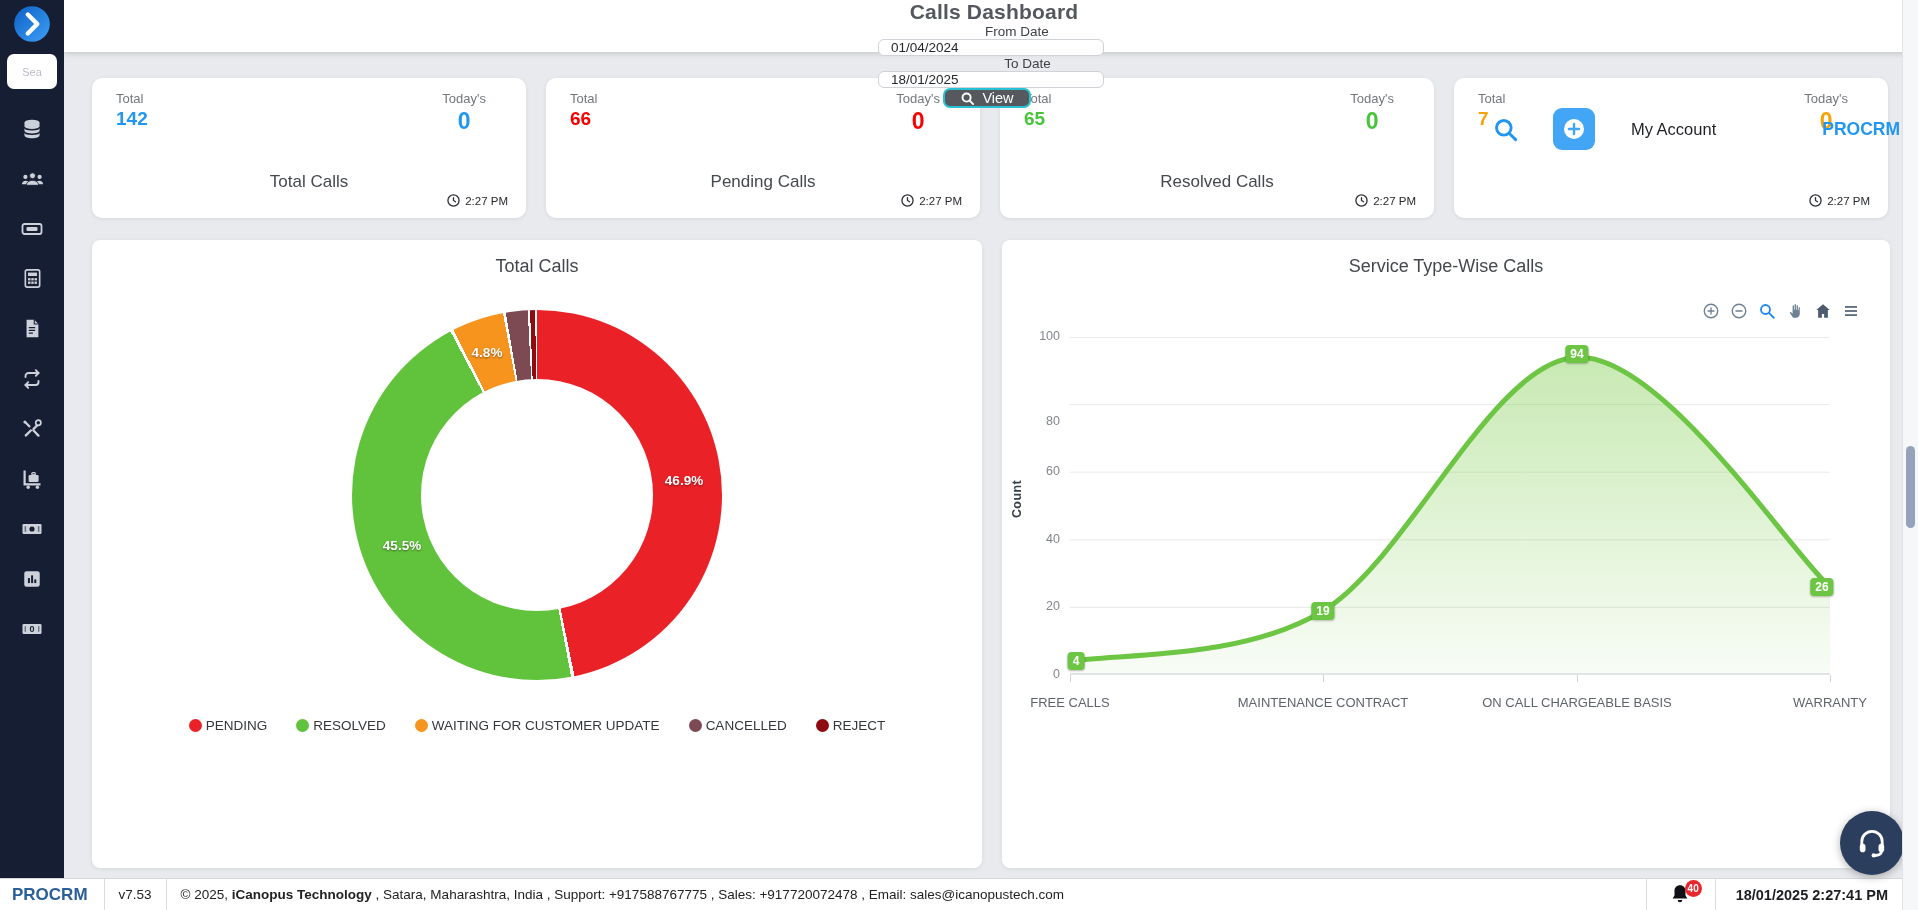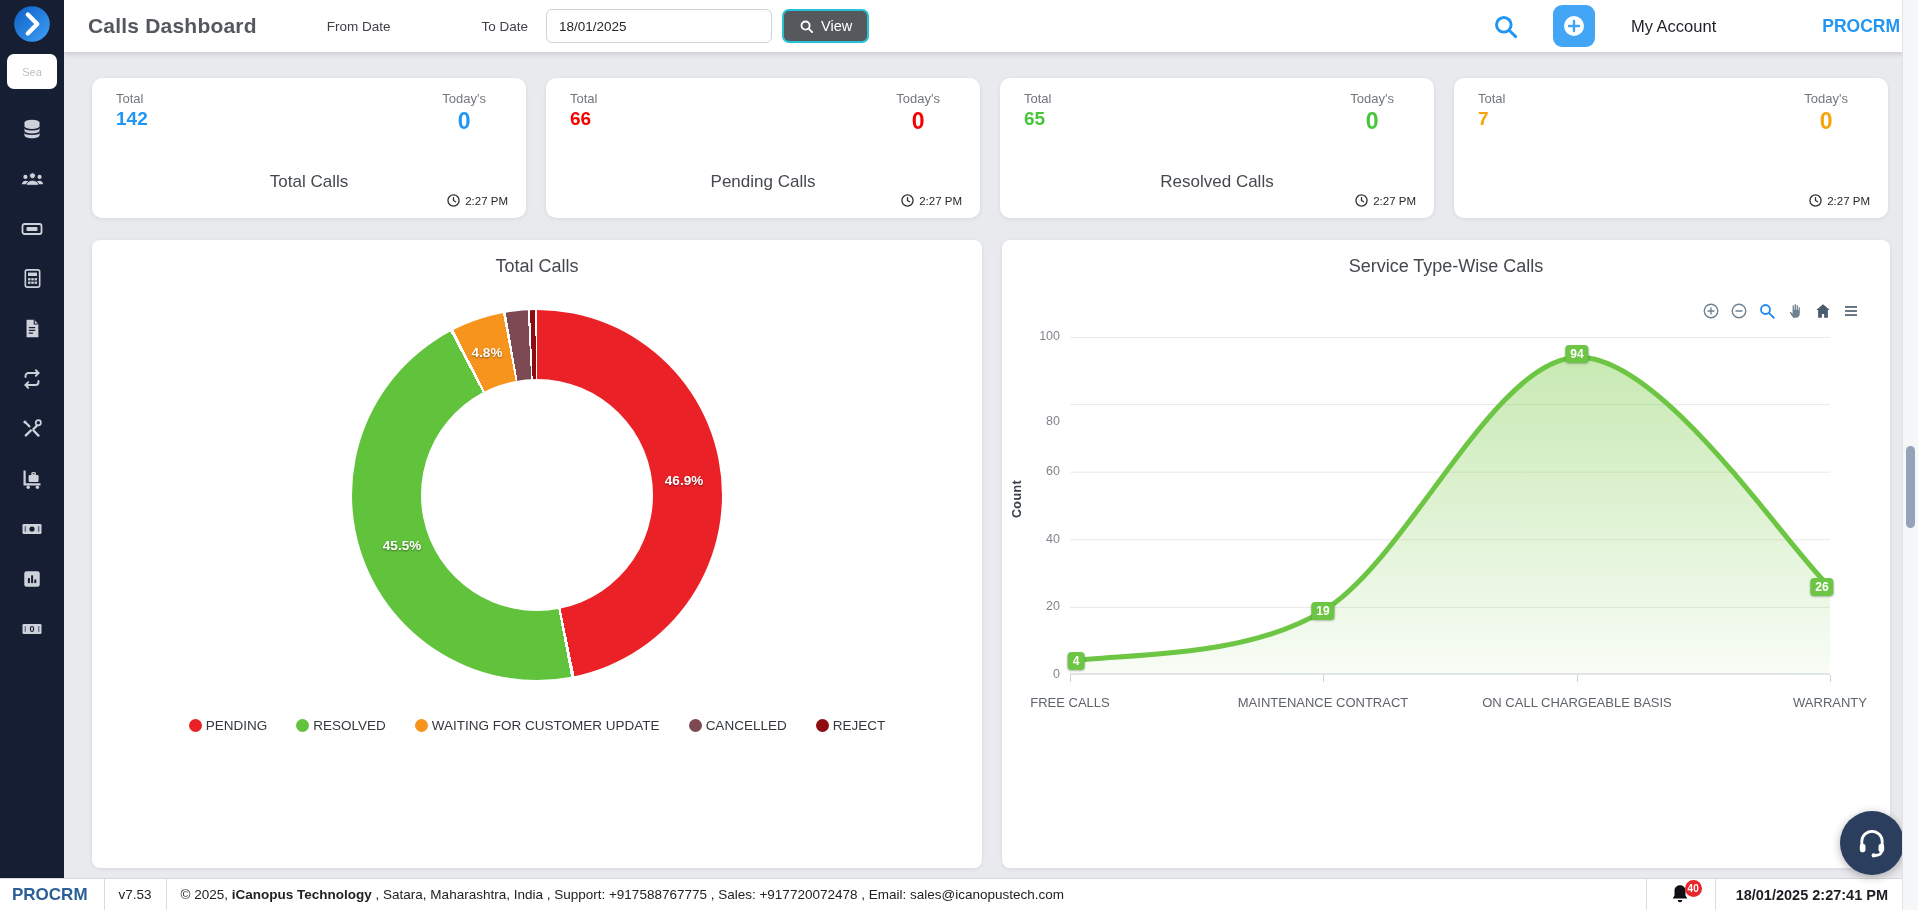--- a/index.html
+++ b/index.html
@@ -8,21 +8,21 @@
 
   
   .sidebar{position:absolute;left:0;top:0;width:64px;height:878px;background:#161e33;display:flex;flex-direction:column;align-items:center;z-index:6;}
   .logo{margin-top:2px;width:44px;height:44px;display:flex;align-items:center;justify-content:center;}
   .side-search{width:46px;height:33px;background:#fff;border:none;border-radius:7px;margin-top:8px;text-align:center;font-size:11px;color:#555;font-family:Liberation Sans, sans-serif;}
   .side-search::placeholder{color:#b9bec6;}
   .side-icons{display:flex;flex-direction:column;gap:27px;margin-top:28px;}
   .side-ic{width:23px;height:23px;display:flex;align-items:center;justify-content:center;cursor:pointer;opacity:.92;}
 
   
-  .header{position:absolute;left:64px;top:0;width:1854px;height:52px;background:#fff;box-shadow:0 2px 5px rgba(0,0,0,.14);display:flex;align-items:center;z-index:5;padding-right:18px;box-sizing:border-box;}
+  .header{position:absolute;left:64px;top:0;width:1854px;height:52px;background:#fff;box-shadow:0 2px 5px rgba(0,0,0,.14);display:flex;align-items:center;z-index:5;padding-right:18px;box-sizing:border-box;flex-direction:column;}
   .header-title{margin-left:24px;font-size:21px;font-weight:bold;color:#54575e;letter-spacing:.2px;white-space:nowrap;}
   .date-label{font-size:13.5px;color:#3e4147;white-space:nowrap;}
   .lbl-from{margin-left:70px;}
   .lbl-to{margin-left:91px;}
   .date-input{height:32px;border:1px solid #cfd2d6;border-radius:6px;padding:0 12px;font-size:13.5px;color:#26282c;width:200px;background:#fff;margin-left:18px;font-family:"Liberation Sans",sans-serif;}
   .view-btn{margin-left:10px;height:34px;padding:0 15px;background:#55595d;color:#fff;border:2px solid #27c0d4;border-radius:7px;font-size:14.5px;display:flex;align-items:center;gap:7px;cursor:pointer;font-family:"Liberation Sans",sans-serif;}
   .header-right{margin-left:auto;display:flex;align-items:center;}
   .hdr-search{margin-right:34px;cursor:pointer;display:flex;}
   .plus-btn{width:42px;height:42px;background:#42a5f5;border:none;border-radius:9px;display:flex;align-items:center;justify-content:center;margin-right:36px;cursor:pointer;}
   .my-account{font-size:16.5px;color:#1f2125;margin-right:106px;cursor:pointer;white-space:nowrap;}
@@ -207,20 +207,21 @@
             <rect x="3.6" y="8.2" width="1.4" height="5.6" fill="#161e33" opacity=".5"></rect>
             <rect x="17" y="8.2" width="1.4" height="5.6" fill="#161e33" opacity=".5"></rect>
           </svg>
       </span>
     </div>
   </nav>
 
   <header class="header">
     <div class="header-title">Calls Dashboard</div>
     <span class="date-label lbl-from">From Date</span>
+    <input class="date-input" value="01/04/2024" style="">
     <span class="date-label lbl-to">To Date</span>
     <input class="date-input" value="18/01/2025" style="">
     <button class="view-btn">
       <span style="display:flex;">
           <svg width="15" height="15" viewBox="0 0 24 24" fill="none" stroke="#fff" stroke-width="3" stroke-linecap="round">
             <circle cx="10.5" cy="10.5" r="6.5"></circle>
             <path d="M15.5 15.5L21 21"></path>
           </svg>
         </span>
       <span>View</span>

